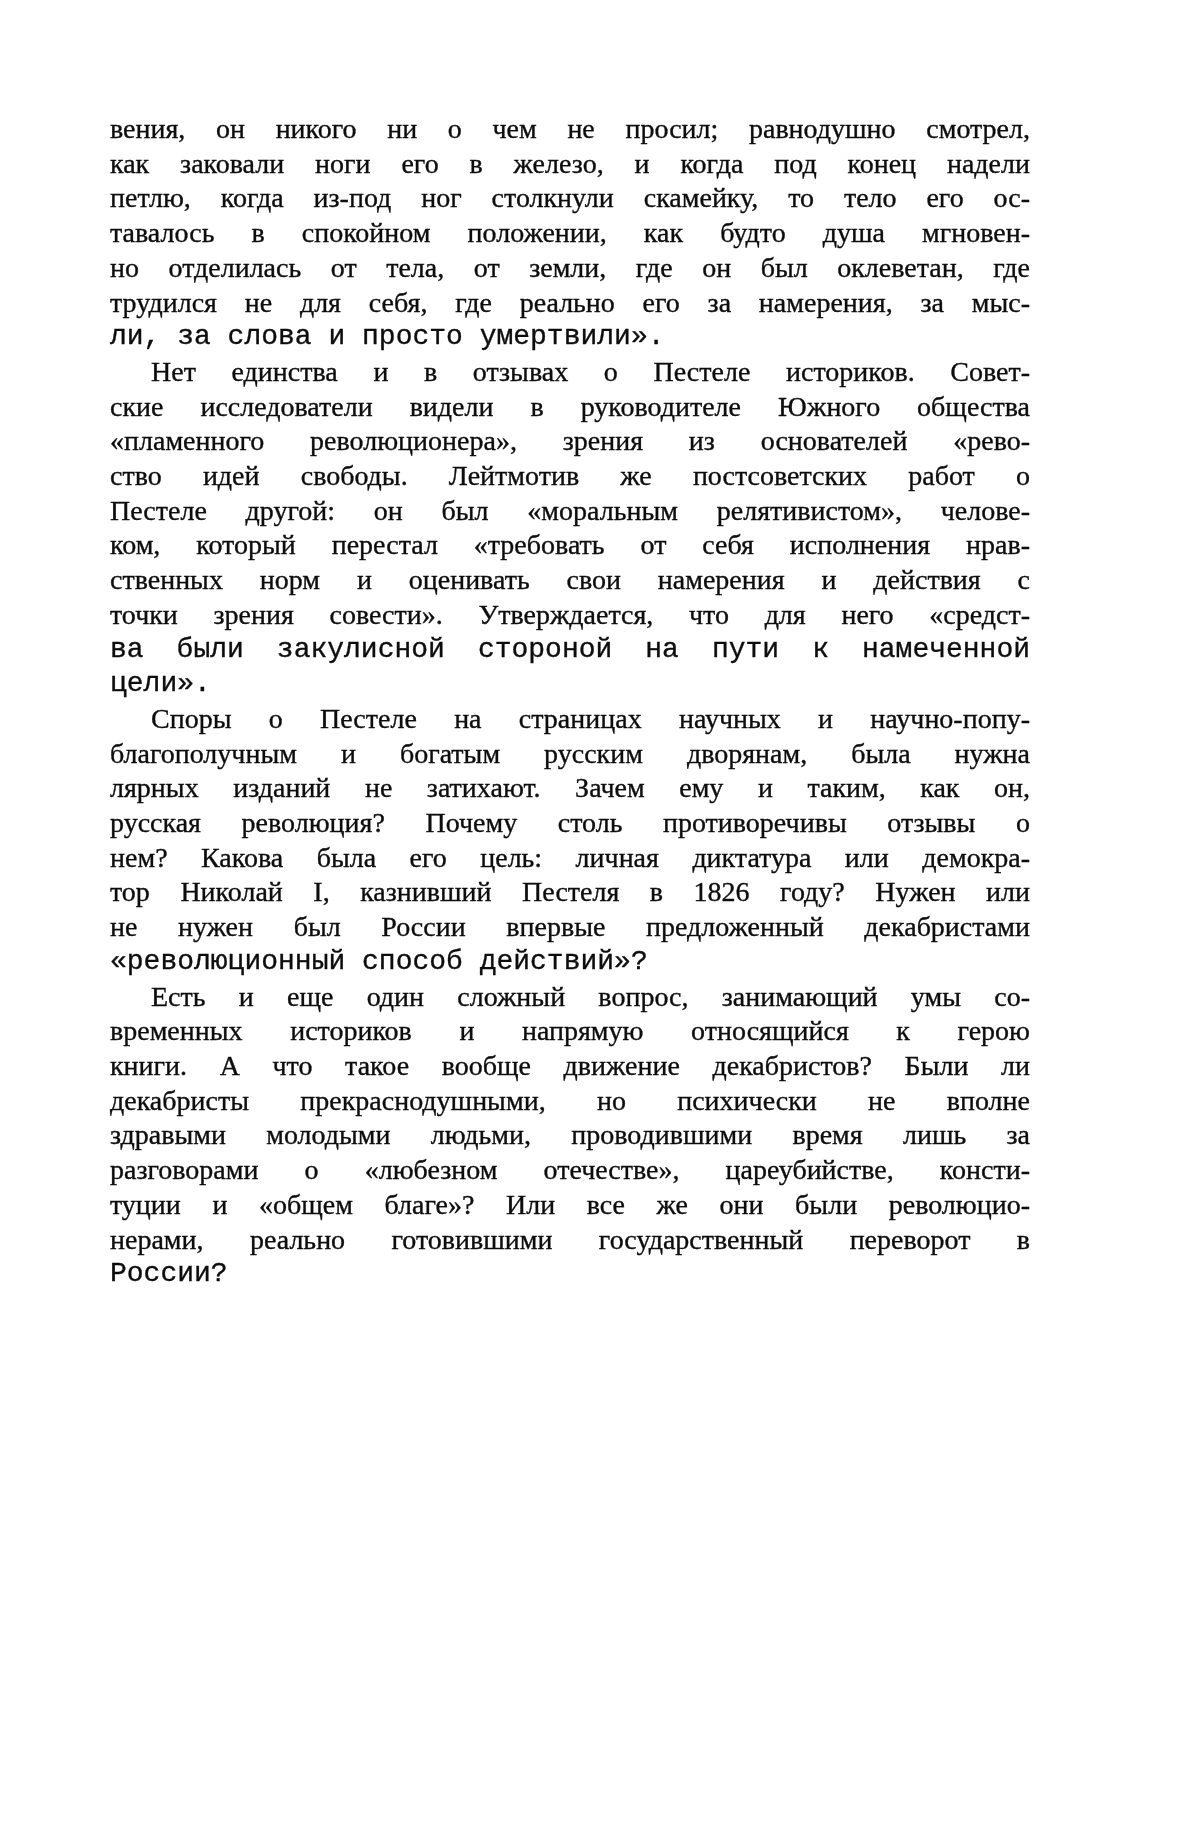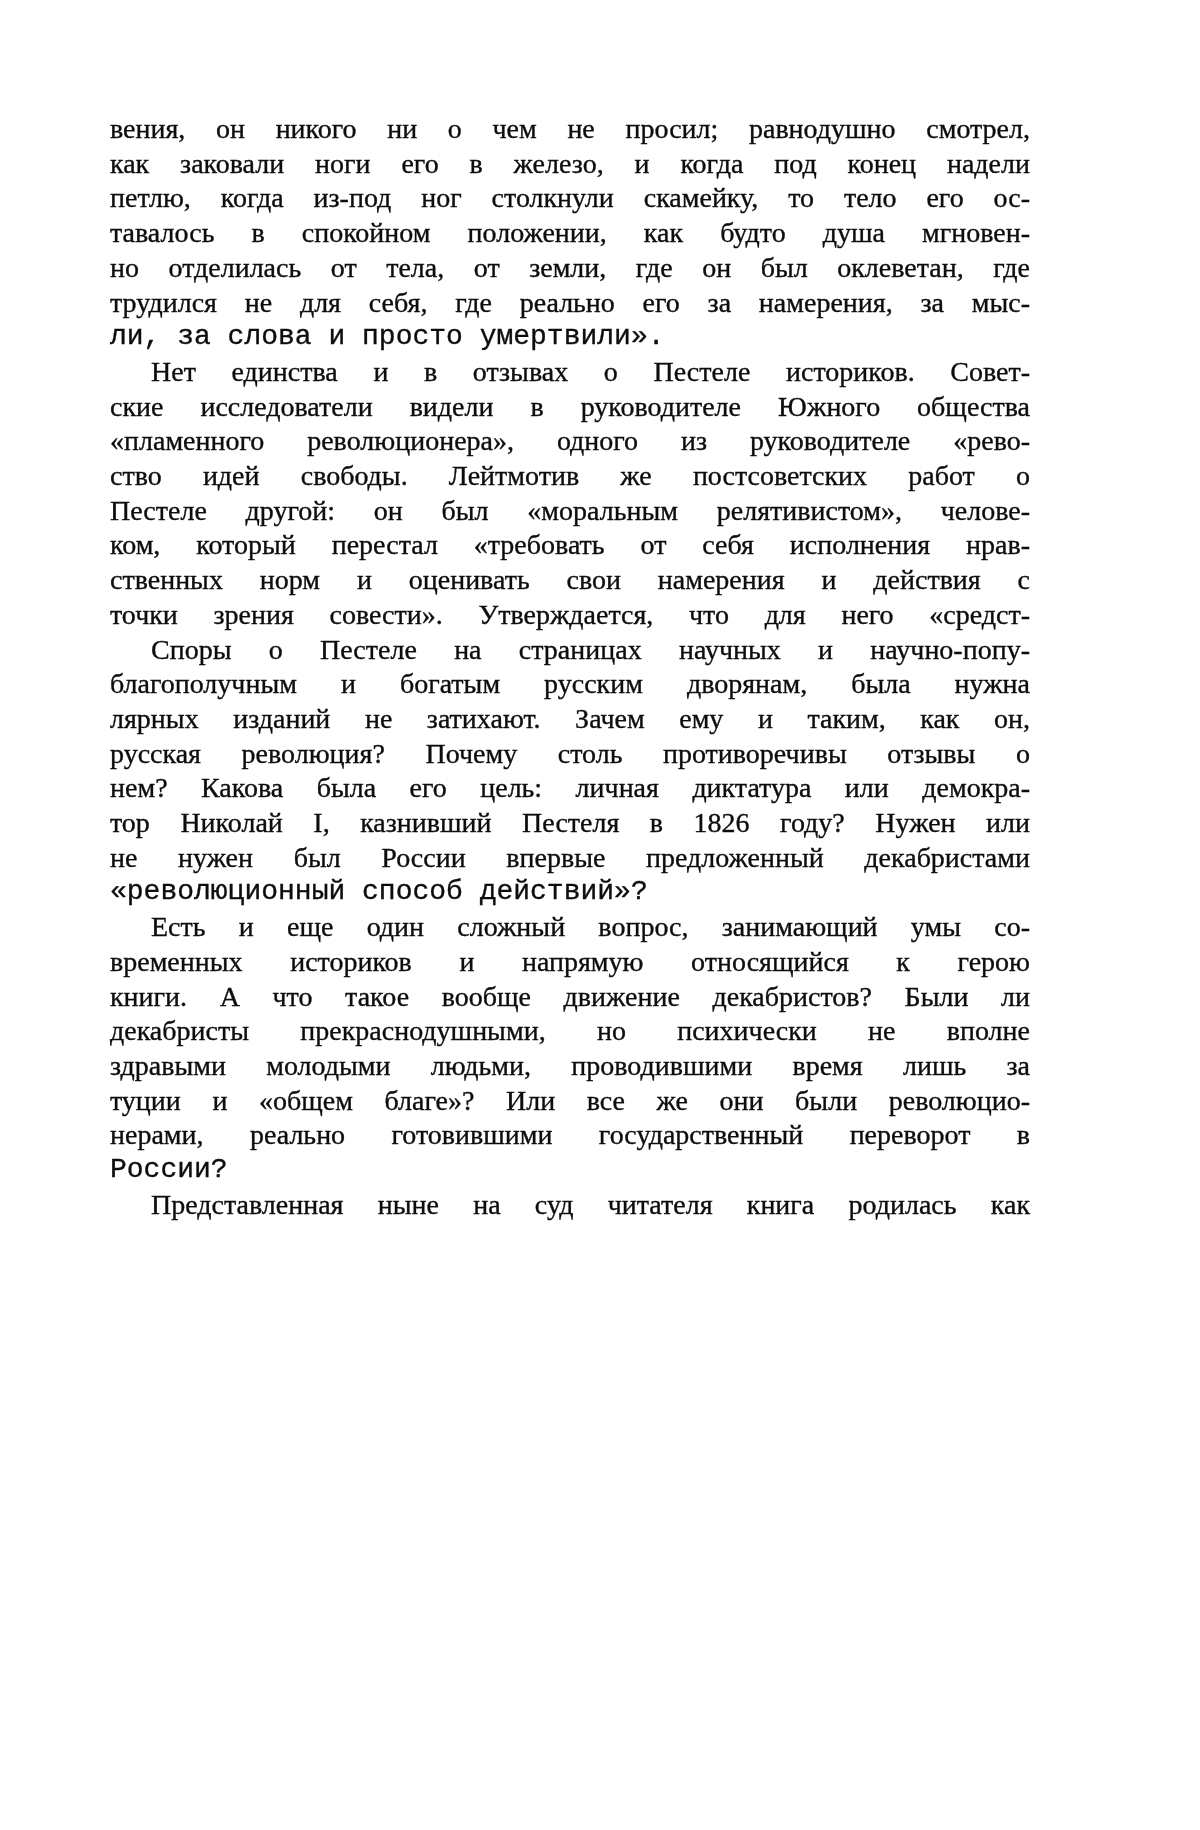--- a/index.html
+++ b/index.html
@@ -51,43 +51,45 @@
         <div class="line">как заковали ноги его в железо, и когда под конец надели</div>
         <div class="line">петлю, когда из-под ног столкнули скамейку, то тело его ос-</div>
         <div class="line">тавалось в спокойном положении, как будто душа мгновен-</div>
         <div class="line">но отделилась от тела, от земли, где он был оклеветан, где</div>
         <div class="line">трудился не для себя, где реально его за намерения, за мыс-</div>
         <div class="line para-end">ли, за слова и просто умертвили».</div>
       </div>
       <div class="paragraph">
         <div class="line indented">Нет единства и в отзывах о Пестеле историков. Совет-</div>
         <div class="line">ские исследователи видели в руководителе Южного общества</div>
-        <div class="line">«пламенного революционера», одного из руководителе «рево-</div>
+        <div class="line">«пламенного революционера», зрения из основателей «рево-</div>
         <div class="line">ство идей свободы. Лейтмотив же постсоветских работ о</div>
         <div class="line">Пестеле другой: он был «моральным релятивистом», челове-</div>
         <div class="line">ком, который перестал «требовать от себя исполнения нрав-</div>
         <div class="line">ственных норм и оценивать свои намерения и действия с</div>
         <div class="line">точки зрения совести». Утверждается, что для него «средст-</div>
+        <div class="line para-end">ва были закулисной стороной на пути к намеченной цели».</div>
       </div>
       <div class="paragraph">
         <div class="line indented">Споры о Пестеле на страницах научных и научно-попу-</div>
         <div class="line">благополучным и богатым русским дворянам, была нужна</div>
         <div class="line">лярных изданий не затихают. Зачем ему и таким, как он,</div>
         <div class="line">русская революция? Почему столь противоречивы отзывы о</div>
         <div class="line">нем? Какова была его цель: личная диктатура или демокра-</div>
         <div class="line">тор Николай I, казнивший Пестеля в 1826 году? Нужен или</div>
         <div class="line">не нужен был России впервые предложенный декабристами</div>
         <div class="line para-end">«революционный способ действий»?</div>
       </div>
       <div class="paragraph">
         <div class="line indented">Есть и еще один сложный вопрос, занимающий умы со-</div>
         <div class="line">временных историков и напрямую относящийся к герою</div>
         <div class="line">книги. А что такое вообще движение декабристов? Были ли</div>
         <div class="line">декабристы прекраснодушными, но психически не вполне</div>
         <div class="line">здравыми молодыми людьми, проводившими время лишь за</div>
+        <div class="line">разговорами о «любезном отечестве», цареубийстве, консти-</div>
         <div class="line">туции и «общем благе»? Или все же они были революцио-</div>
         <div class="line">нерами, реально готовившими государственный переворот в</div>
         <div class="line para-end">России?</div>
       </div>
       <div class="paragraph">
         <div class="line indented">Представленная ныне на суд читателя книга родилась как</div>
       </div>
     </div>
 </div>
 

